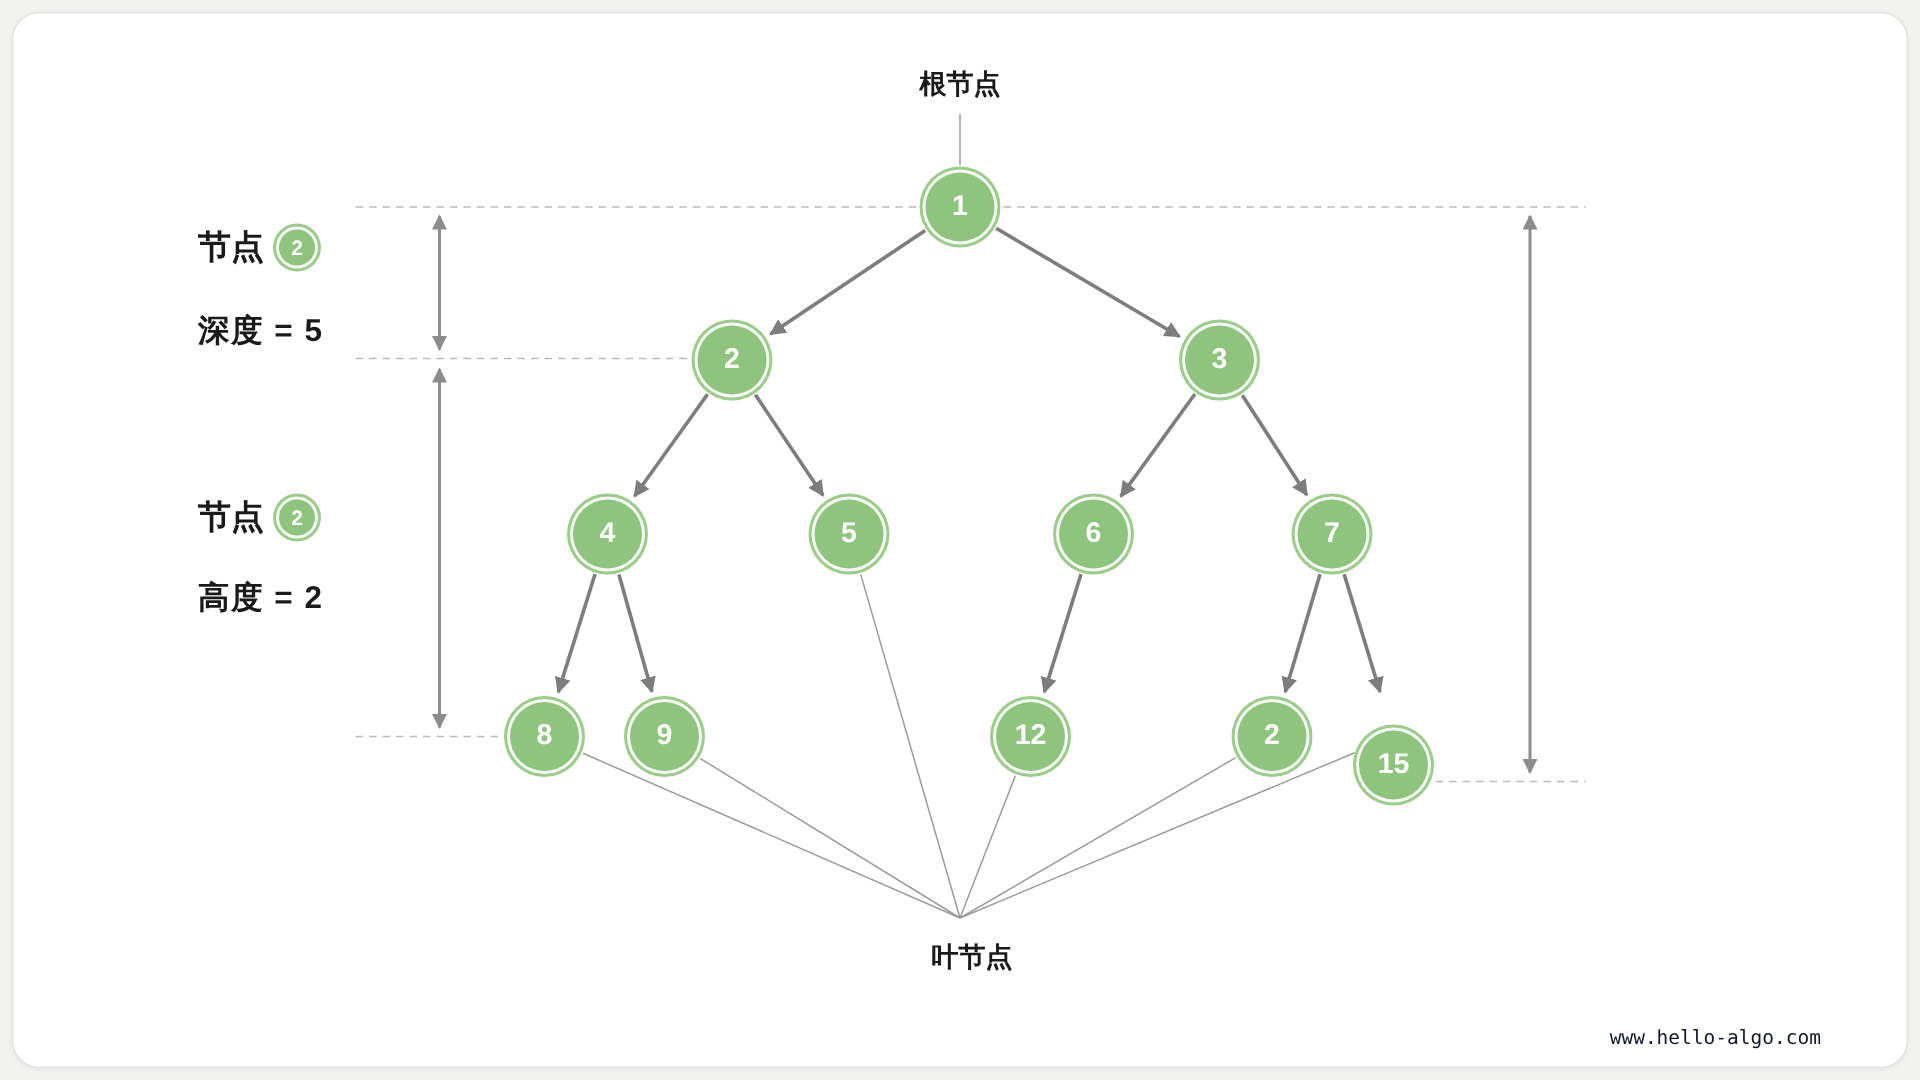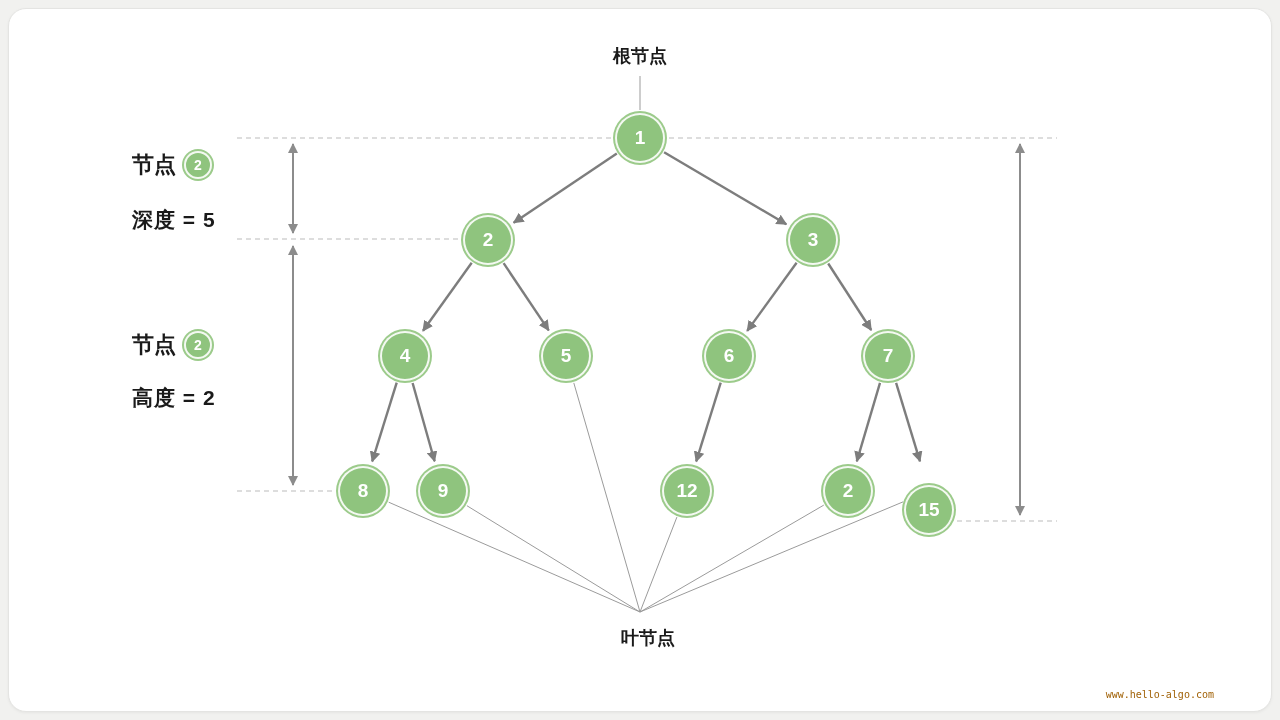--- a/index.html
+++ b/index.html
@@ -37,21 +37,21 @@
   .lbl.center{transform:translateX(-50%);}
   .ann-row{position:absolute;display:flex;align-items:center;gap:8px;}
   .ann-text{color:#1a1a1a;font-weight:bold;font-size:22px;white-space:nowrap;}
   .ann-eq{position:absolute;color:#1a1a1a;font-weight:bold;font-size:21px;letter-spacing:1px;white-space:nowrap;}
   .right-ann{position:absolute;left:1048px;top:298px;width:132px;text-align:center;}
   .right-ann div{color:#1a1a1a;font-weight:bold;font-size:21px;line-height:1.0;}
   .right-ann .l2{margin-top:18px;letter-spacing:1px;}
   .watermark{
     position:absolute;right:66px;bottom:20px;
     font-family:"DejaVu Sans Mono","Liberation Mono",monospace;
-    font-size:10px;color:#a16207;font-weight:normal;
+    font-size:13px;color:#0f172a;font-weight:normal;
   }
 </style>
 </head>
 <body>
 
 <div class="stage">
   <div class="card"></div>
 
   <svg class="lines" viewBox="0 0 1280 720">
     <defs>

